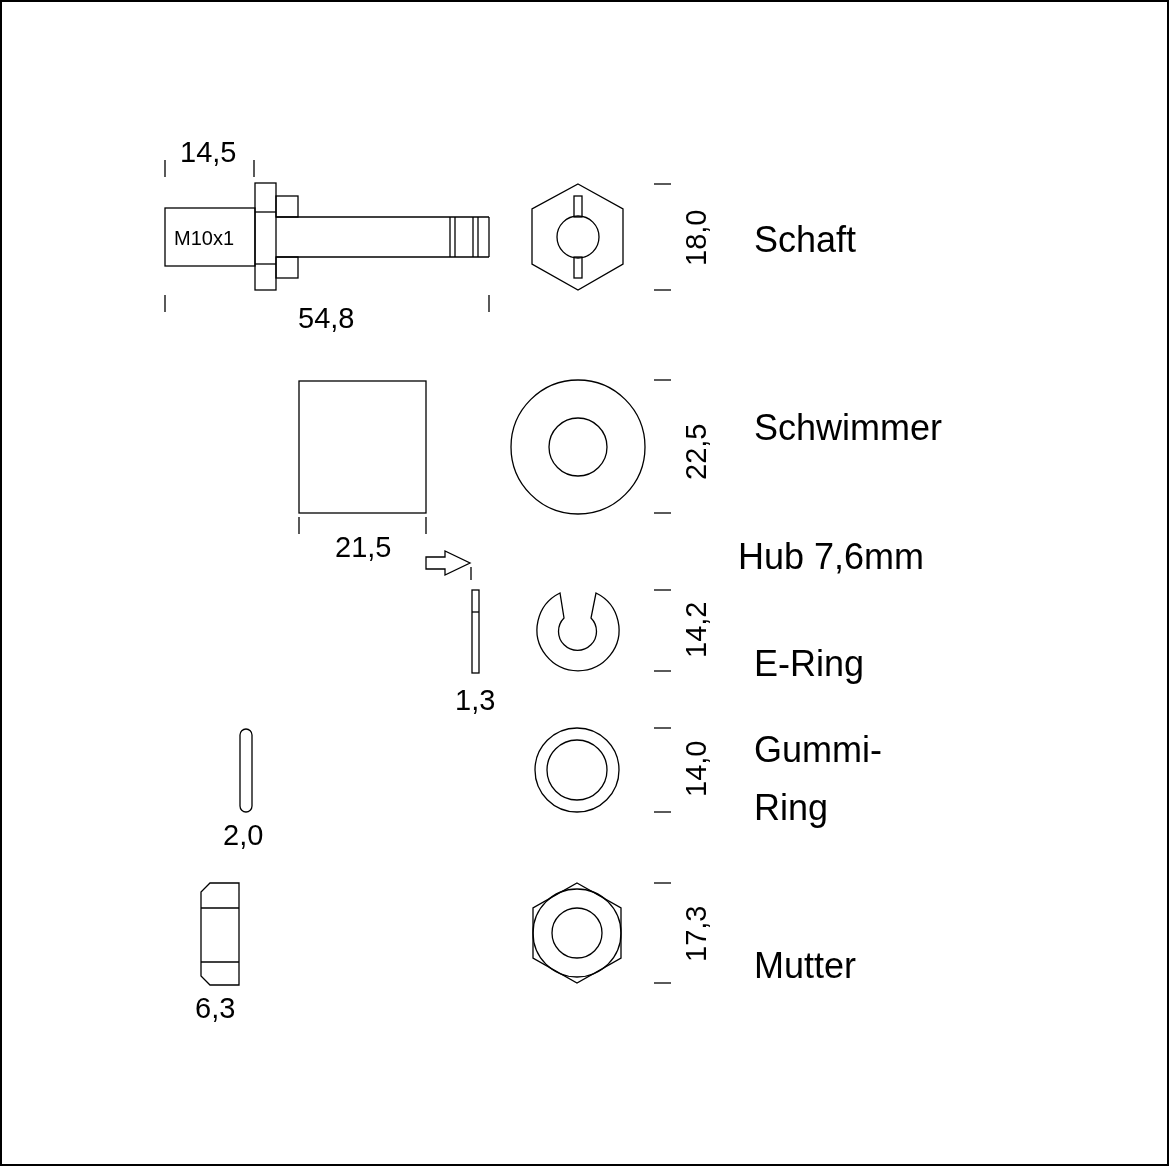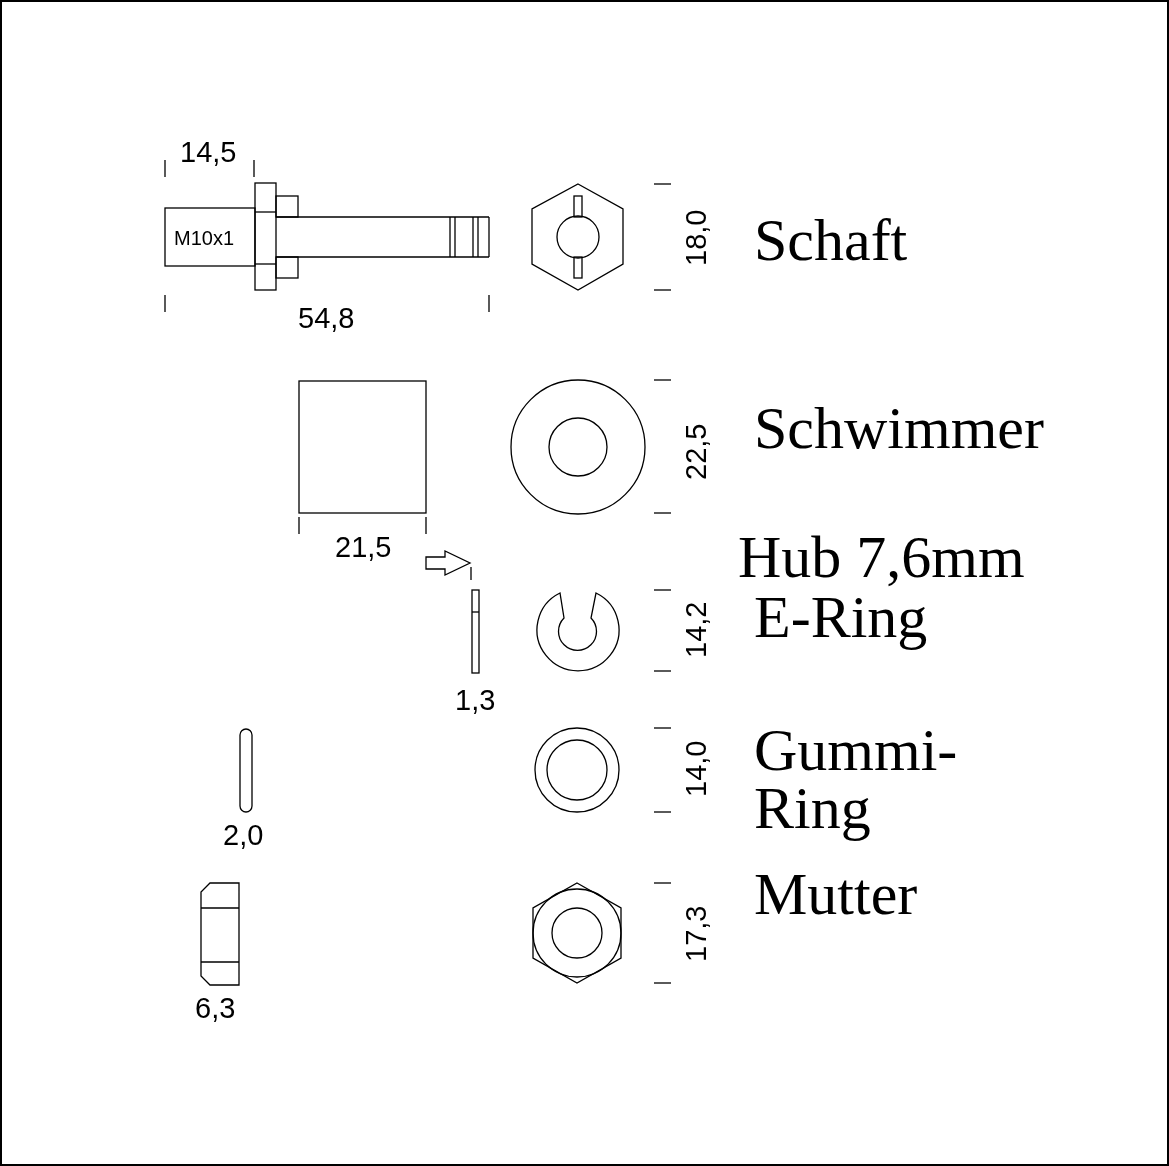--- a/index.html
+++ b/index.html
@@ -10,22 +10,22 @@
     box-sizing: border-box;
     border: 2px solid #000000;
     background: #ffffff;
   }
   svg.drawing { position: absolute; left: 0; top: 0; }
   .ln { fill: none; stroke: #000; stroke-width: 1.3; }
   .dim { font-family: "Liberation Sans", sans-serif; font-size: 29px; fill: #000; }
   .dim-small { font-family: "Liberation Sans", sans-serif; font-size: 20px; fill: #000; }
   .label {
     position: absolute;
-    font-family: Liberation Serif, serif;
-    font-size: 60px;
+    font-family: Liberation Sans, sans-serif;
+    font-size: 36px;
     line-height: 52px;
     color: #000;
     white-space: pre;
   }
 </style>
 </head>
 <body>
 
 <div class="frame"></div>
 
@@ -126,16 +126,16 @@
     <circle class="ln" cx="577" cy="933" r="25"></circle>
     <line class="ln" x1="654" y1="883" x2="671" y2="883"></line>
     <line class="ln" x1="654" y1="983" x2="671" y2="983"></line>
     <text class="dim" transform="translate(706,962) rotate(-90)">17,3</text>
   </g>
 </svg>
 
 <div class="label" style="left:754px; top:214px;">Schaft</div>
 <div class="label" style="left:754px; top:402px;">Schwimmer</div>
 <div class="label" style="left:738px; top:531px;">Hub 7,6mm</div>
-<div class="label" style="left:754px; top:591px;">E-Ring</div>
+<div class="label" style="left:754px; top:638px;">E-Ring</div>
 <div class="label" style="left:754px; top:724px;">Gummi-</div>
 <div class="label" style="left:754px; top:782px;">Ring</div>
-<div class="label" style="left:754px; top:868px;">Mutter</div>
+<div class="label" style="left:754px; top:940px;">Mutter</div>
 
 </body></html>

